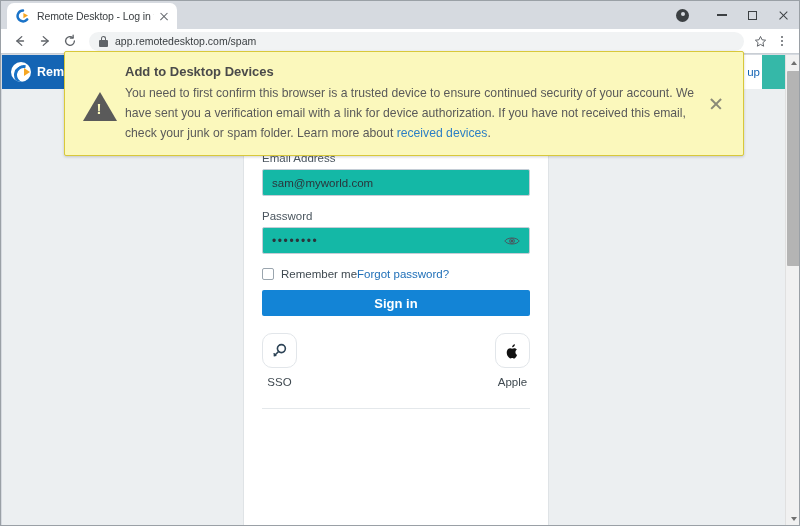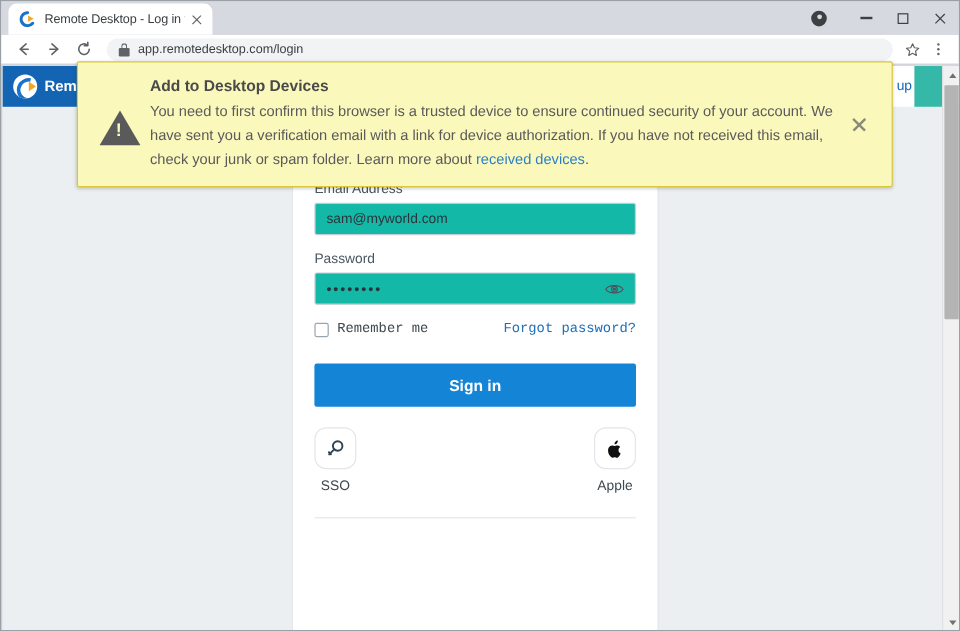--- a/index.html
+++ b/index.html
@@ -284,23 +284,21 @@
   }
   .eye-icon {
     position: absolute;
     right: 9px; top: 50%;
     transform: translateY(-50%);
     width: 16px; height: 11px;
   }
   .row-between {
     display: flex;
     align-items: center;
-    justify-content: space-between;
-    margin-bottom: 22px;
-    font-family: Liberation Mono, monospace;
+    margin-bottom: 10px;
   }
   .remember {
     display: flex;
     align-items: center;
     font-size: 11.5px;
     color: #3f4950;
   }
   .checkbox {
     width: 12px; height: 12px;
     border: 1px solid #9aa5ae;
@@ -309,21 +307,21 @@
     margin-right: 7px;
     flex: 0 0 12px;
   }
   .link-blue {
     font-size: 11.5px;
     color: #2070b8;
     text-decoration: none;
   }
   .signin-btn {
     width: 100%;
-    height: 36px;
+    height: 26px;
     background: #1384d6;
     color: #ffffff;
     font-size: 13px;
     font-weight: 600;
     border: none;
     border-radius: 2px;
     display: flex;
     align-items: center;
     justify-content: center;
     font-family: "Liberation Sans", sans-serif;
@@ -528,21 +526,21 @@
         <path d="M13 8 A5 5 0 1 1 11.3 4.2" stroke="#5f6368" stroke-width="1.5" fill="none" stroke-linecap="round"></path>
         <polyline points="11.6,1.3 11.6,4.6 8.3,4.6" stroke="#5f6368" stroke-width="1.5" fill="none" stroke-linecap="round" stroke-linejoin="round"></polyline>
       </svg>
     </span>
 
     <div class="omnibox">
       <span class="lock-icon">
         <i class="lock-shackle"></i>
           <i class="lock-body"></i>
       </span>
-      <span class="url-text">app.remotedesktop.com/login</span>
+      <span class="url-text">app.remotedesktop.com/spam</span>
     </div>
 
     <span class="star-btn">
       <svg width="13" height="13" viewBox="0 0 16 16">
         <polygon points="8,1.8 9.9,5.9 14.3,6.4 11,9.4 11.9,13.8 8,11.6 4.1,13.8 5,9.4 1.7,6.4 6.1,5.9" fill="none" stroke="#5f6368" stroke-width="1.2" stroke-linejoin="round"></polygon>
       </svg>
     </span>
     <span class="menu-btn">
       <span class="menu-dots">
           <i></i>

